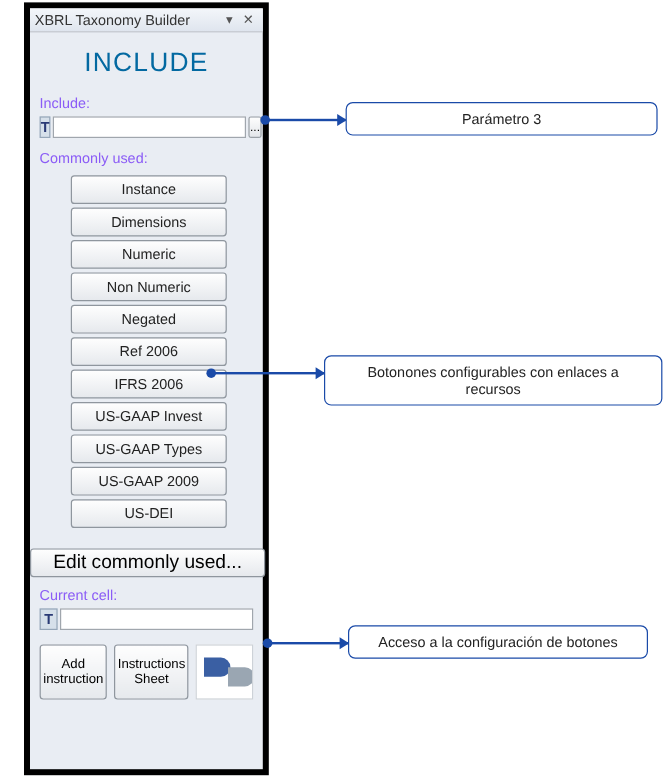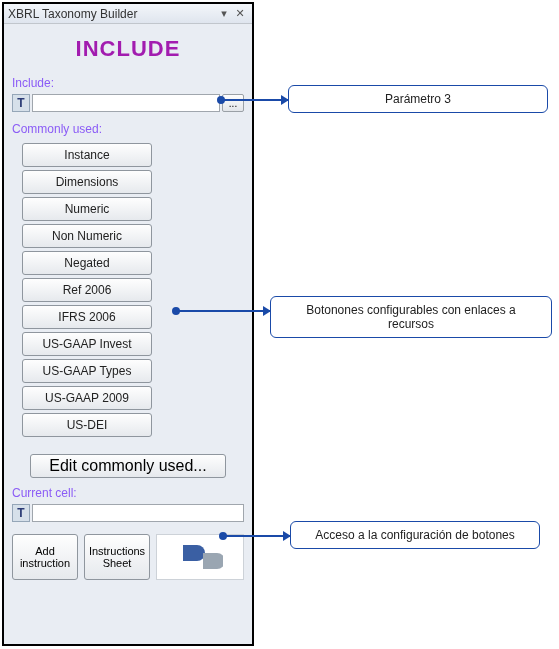--- a/index.html
+++ b/index.html
@@ -9,26 +9,26 @@
     font-family: "Segoe UI", Tahoma, sans-serif;
     font-size: 12px;
     background: #ffffff;
     width: 559px;
     height: 649px;
     position: relative;
     overflow: hidden;
   }
   .panel {
     position: absolute;
-    left: 2px;
+    left: 20px;
     top: 2px;
-    width: 252px;
+    width: 204px;
     height: 644px;
     background: #e9edf3;
-    border: 2px solid #000000;
+    border: 5px solid #000000;
   }
   .titlebar {
     height: 20px;
     background: linear-gradient(#f3f6fa,#dfe5ee);
     border-bottom: 1px solid #c1c6cc;
     display: flex;
     align-items: center;
     padding: 0 4px;
   }
   .titlebar .title {
@@ -42,23 +42,23 @@
     display: flex;
     align-items: center;
     justify-content: center;
     color: #555;
     font-size: 11px;
     cursor: default;
   }
   .big-heading {
     text-align: center;
     font-size: 22px;
-    font-weight: 700;
+    font-weight: 400;
     letter-spacing: 1px;
-    color: #a21caf;
+    color: #0369a1;
     padding: 12px 0 12px 0;
   }
   .section-label {
     padding: 2px 8px;
     color: #8b5cf6;
     font-size: 12px;
   }
   .include-row {
     display: flex;
     align-items: center;
@@ -89,20 +89,21 @@
     height: 18px;
     width: 22px;
     border: 1px solid #9aa0a6;
     background: linear-gradient(#fdfdfd,#e3e6ea);
     font-size: 10px;
     display:flex;align-items:center;justify-content:center;
     border-radius: 2px;
   }
   .btn-col {
     padding: 2px 8px;
+    margin-left: 16px;
   }
   .std-btn {
     display: block;
     width: 130px;
     height: 24px;
     margin: 3px auto 3px 10px;
     border: 1px solid #8f969e;
     border-radius: 3px;
     background: linear-gradient(#fefefe,#e6e9ed);
     font-size: 12px;

